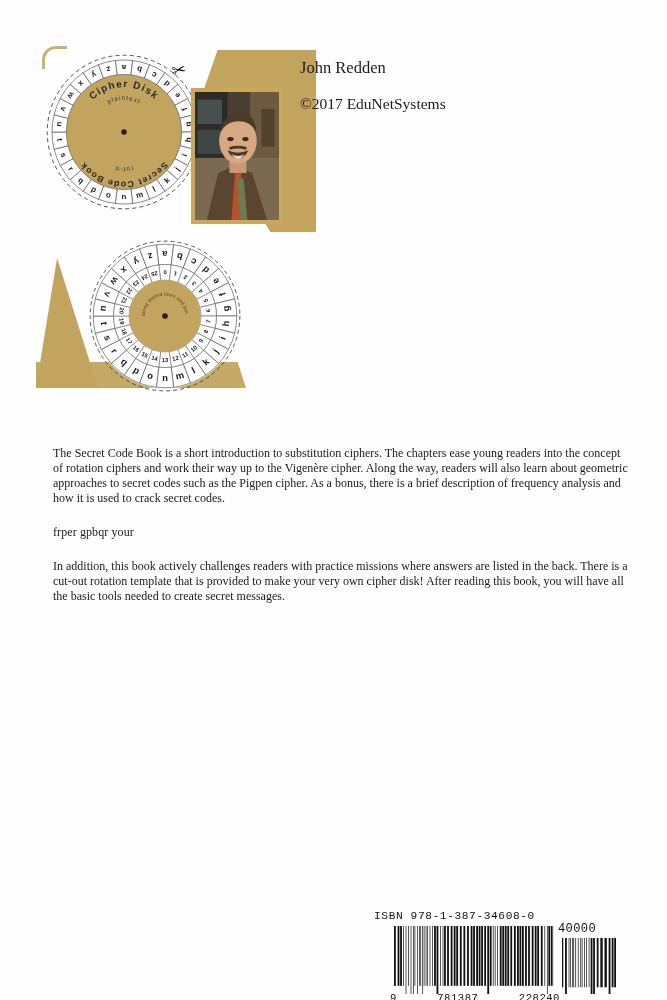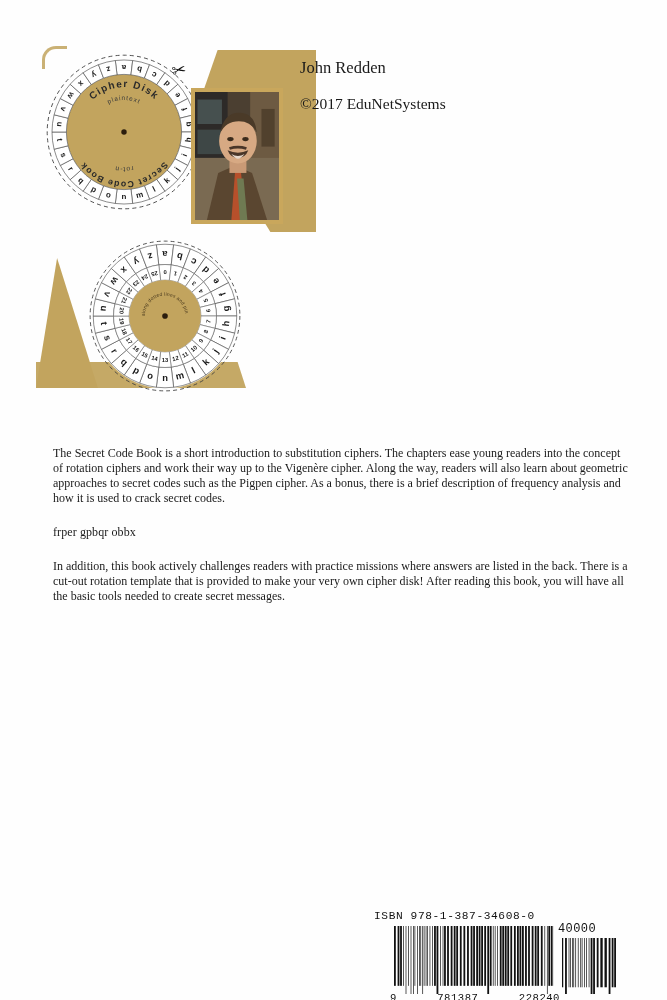--- a/index.html
+++ b/index.html
@@ -340,21 +340,21 @@
     </svg>
   </div>
 
   <div class="author-col">
     <p class="author-name">John Redden</p>
     <p class="copyright">©2017 EduNetSystems</p>
   </div>
 
   <div class="body-copy">
     <p>The Secret Code Book is a short introduction to substitution ciphers. The chapters ease young readers into the concept of rotation ciphers and work their way up to the Vigenère cipher. Along the way, readers will also learn about geometric approaches to secret codes such as the Pigpen cipher.  As a bonus, there is a brief description of frequency analysis and how it is used to crack secret codes.</p>
-    <p class="cipher-line">frper gpbqr obbx</p>
+    <p class="cipher-line">frper gpbqr your</p>
     <p>In addition, this book actively challenges readers with practice missions where answers are listed in the back. There is a cut-out rotation template that is provided to make your very own cipher disk!  After reading this book, you will have all the basic tools needed to create secret messages.</p>
   </div>
 
   <div class="barcode-block">
     <div class="isbn-text">ISBN 978-1-387-34608-0</div>
     <div class="supp-text">40000</div>
     <div class="bars-main">
       <svg viewBox="0 0 160 68" preserveAspectRatio="none" aria-hidden="true">
         <g id="mainBars">
             <rect x="0.00" y="0" width="1.80" height="59.84" fill="#111111"></rect>

